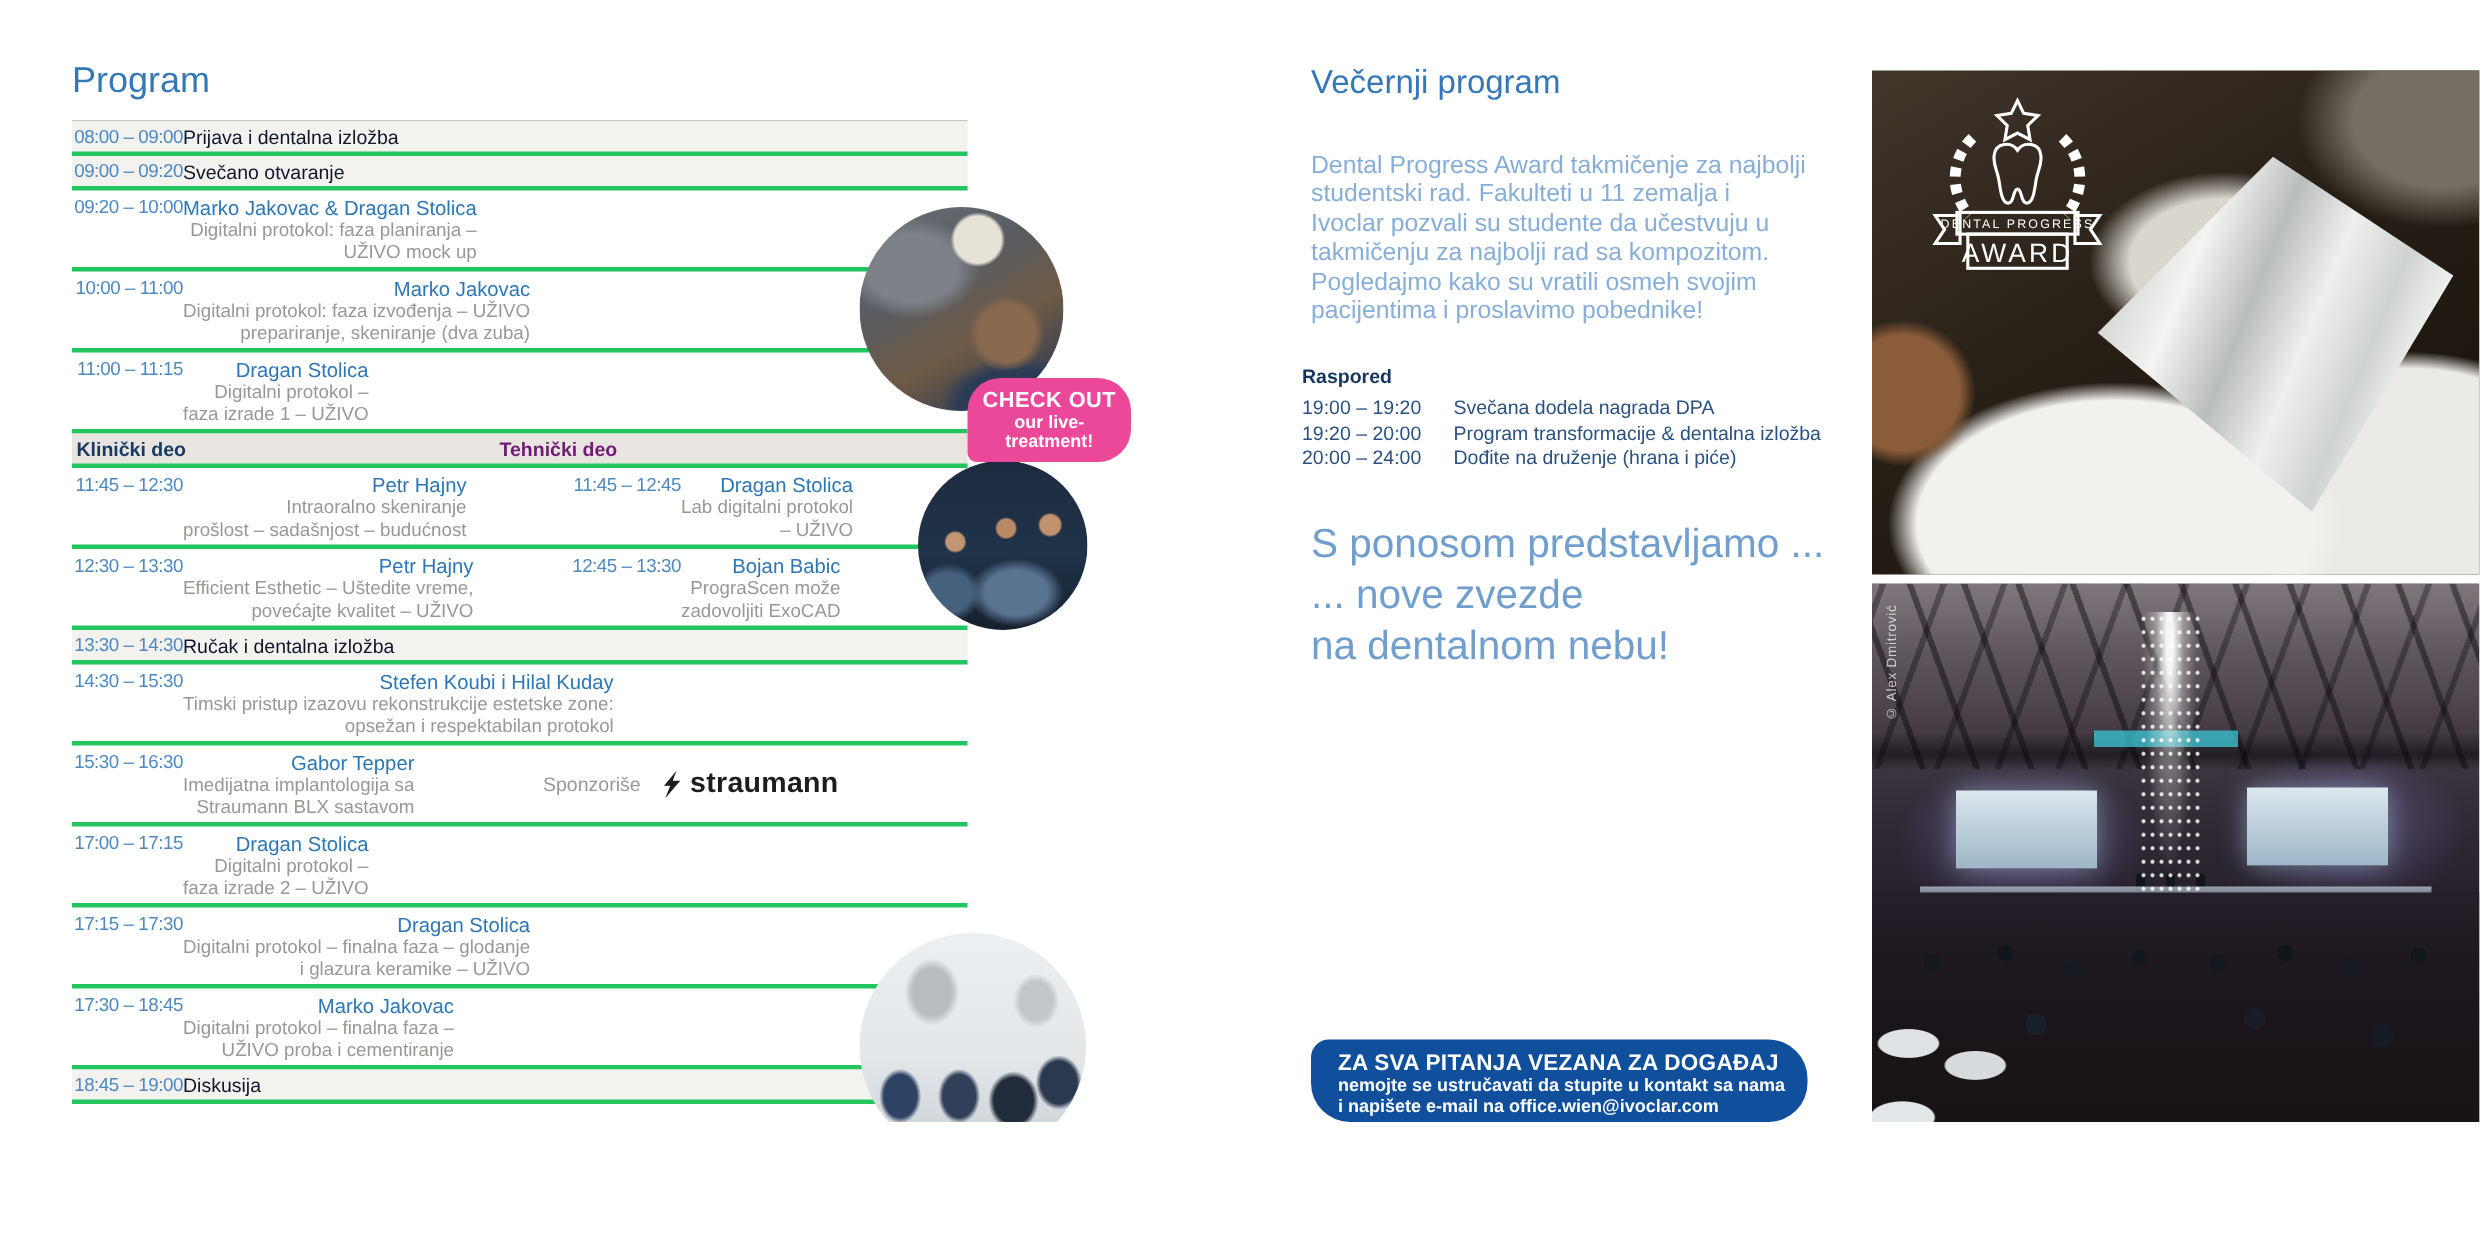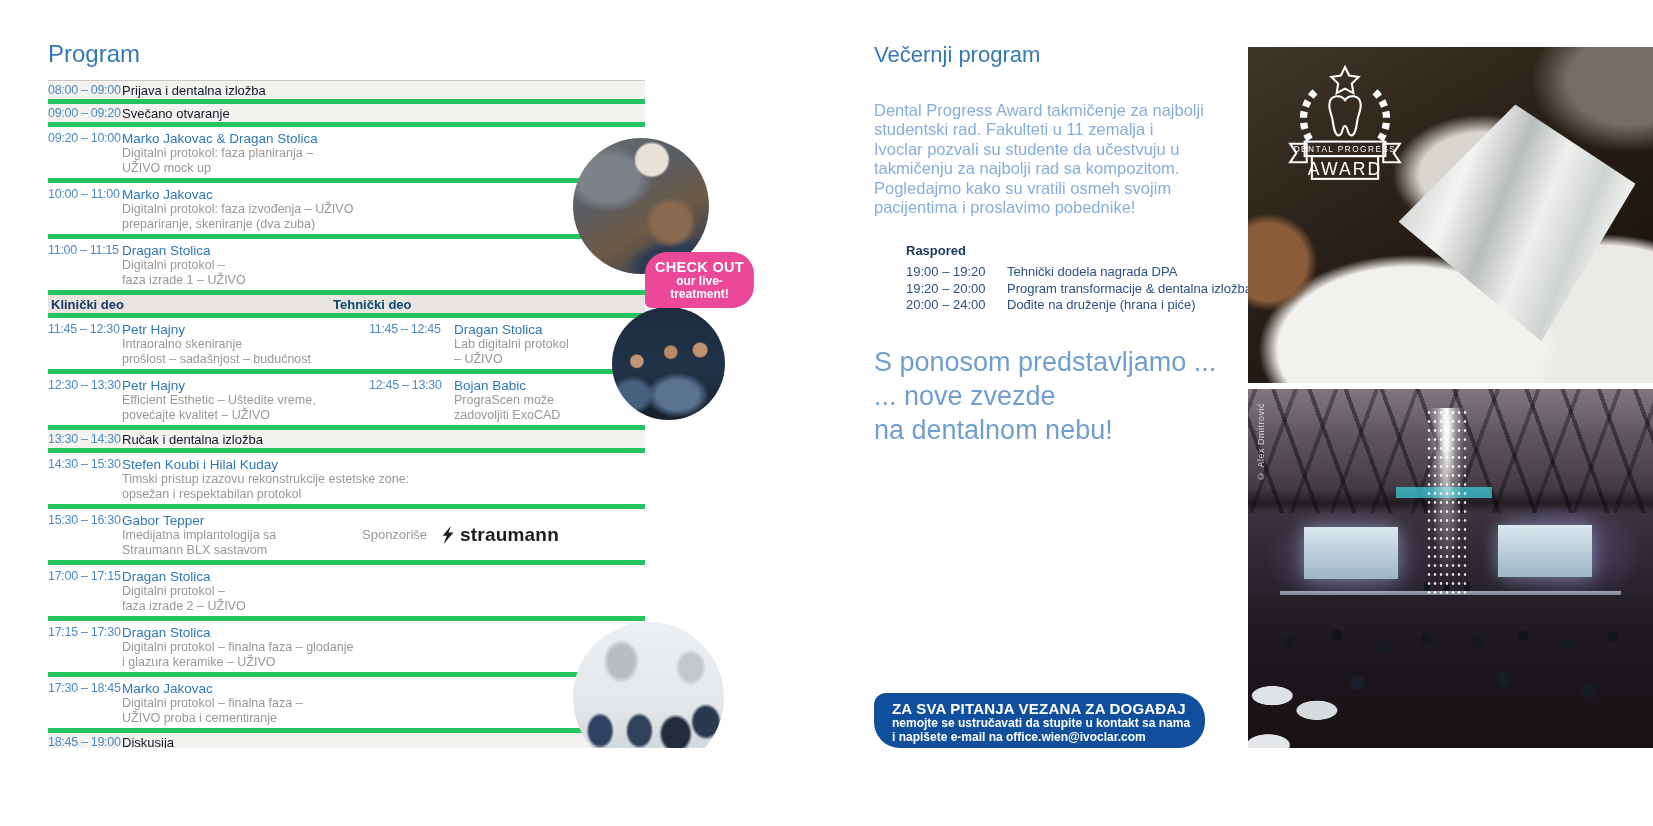--- a/index.html
+++ b/index.html
@@ -2,27 +2,27 @@
 <html><head>
 <meta charset="utf-8">
 <style>
   html,body{margin:0;padding:0;background:#fff;}
   .page{position:relative;width:1653px;height:748px;background:#fff;overflow:hidden;
         font-family:"Liberation Sans",sans-serif;padding-left:36px;}
 
   
   .program-title{position:absolute;left:48px;top:40px;margin:0;font-size:24px;font-weight:400;color:#3478b7;}
   #program-table{position:absolute;left:48px;top:80px;width:597px;border-top:1px solid #cbc8c3;z-index:1;}
-  .row{position:relative;border-bottom:5px solid #22c55e;box-sizing:border-box;}
+  .row{position:relative;border-bottom:3px solid #22c55e;box-sizing:border-box;text-align:right;}
   .row.break{height:23px;display:flex;align-items:center;background:#f4f2ee;}
   .row.header{height:23px;display:flex;align-items:center;background:#e8e4e0;}
   .time{width:74px;flex:none;font-size:12.5px;letter-spacing:-0.3px;color:#4e8ac1;}
   .btext{font-size:13px;color:#0f172a;}
   .hleft{font-size:13px;font-weight:700;color:#173a62;padding-left:3px;}
-  .hright{position:absolute;left:285px;font-size:13px;font-weight:700;color:#0c4a6e;}
+  .hright{position:absolute;left:285px;font-size:13px;font-weight:700;color:#701a75;}
   .row.talk,.row.talk2{padding:4px 0 3px;display:flex;}
   .cell{display:flex;}
   .talk2 .cell{width:285px;flex:none;}
   .talk2 .cell.col2{width:auto;margin-left:36px;}
   .col2 .time{width:85px;}
   .speaker{font-size:13.5px;line-height:15px;color:#2e77b5;}
   .desc{font-size:12.5px;line-height:14.5px;color:#9b9792;}
   .sponsor{position:absolute;left:314px;top:50%;transform:translateY(-50%);display:flex;align-items:center;}
   .sp-label{font-size:13px;color:#9b9792;margin-right:14px;}
   .sp-word{font-size:19px;font-weight:700;color:#1d1d1b;letter-spacing:.2px;margin-left:4px;}
@@ -52,21 +52,21 @@
       linear-gradient(180deg,#edf0f2 0%,#e3e7ea 55%,#c9cfd4 100%);}
   #checkout{position:absolute;left:645px;top:252px;width:109px;height:56px;z-index:7;background:#ec4899;
       border-radius:22px 22px 22px 6px;color:#fff;text-align:center;display:flex;flex-direction:column;
       justify-content:center;}
   .co1{font-size:14.5px;font-weight:700;letter-spacing:.3px;line-height:16px;}
   .co2{font-size:12px;font-weight:700;line-height:13px;}
 
   
   .mid-title{position:absolute;left:874px;top:42px;margin:0;font-size:22px;font-weight:400;color:#3478b7;}
   .mid-para{position:absolute;left:874px;top:84px;width:332px;font-size:16.5px;line-height:19.5px;color:#86aed8;}
-  .raspored{position:absolute;left:906px;top:243px;}
+  .raspored{position:absolute;left:868px;top:243px;}
   .rasp-title{font-size:13px;font-weight:700;color:#16365f;margin-bottom:6px;}
   .rasp-row{display:flex;font-size:13px;line-height:16.5px;color:#2a5180;}
   .rasp-time{width:101px;flex:none;}
   .statement{position:absolute;left:874px;top:345px;font-size:27px;line-height:34px;color:#6f9ecf;}
   #contact{position:absolute;left:874px;top:693px;width:331px;height:55px;box-sizing:border-box;background:#0f4f9c;
       border-radius:12px 26px 26px 26px;color:#fff;padding:8px 0 0 18px;}
   .ct1{font-size:15px;font-weight:700;letter-spacing:.2px;line-height:16px;}
   .ct2{font-size:12px;font-weight:700;line-height:13.5px;}
 
   
@@ -282,21 +282,21 @@
   <div class="pcircle" id="c2"></div>
   <div class="pcircle" id="c3"></div>
 
   <h2 class="mid-title">Večernji program</h2>
   <p class="mid-para">Dental Progress Award takmičenje za najbolji studentski rad. Fakulteti u 11 zemalja i Ivoclar pozvali su studente da učestvuju u takmičenju za najbolji rad sa kompozitom. Pogledajmo kako su vratili osmeh svojim pacijentima i proslavimo pobednike!</p>
 
   <div class="raspored">
     <div class="rasp-title">Raspored</div>
     <div class="rasp-row">
       <span class="rasp-time">19:00 – 19:20</span>
-      <span>Tehnički dodela nagrada DPA</span>
+      <span>Svečana dodela nagrada DPA</span>
     </div>
     <div class="rasp-row">
       <span class="rasp-time">19:20 – 20:00</span>
       <span>Program transformacije &amp; dentalna izložba</span>
     </div>
     <div class="rasp-row">
       <span class="rasp-time">20:00 – 24:00</span>
       <span>Dođite na druženje (hrana i piće)</span>
     </div>
   </div>

